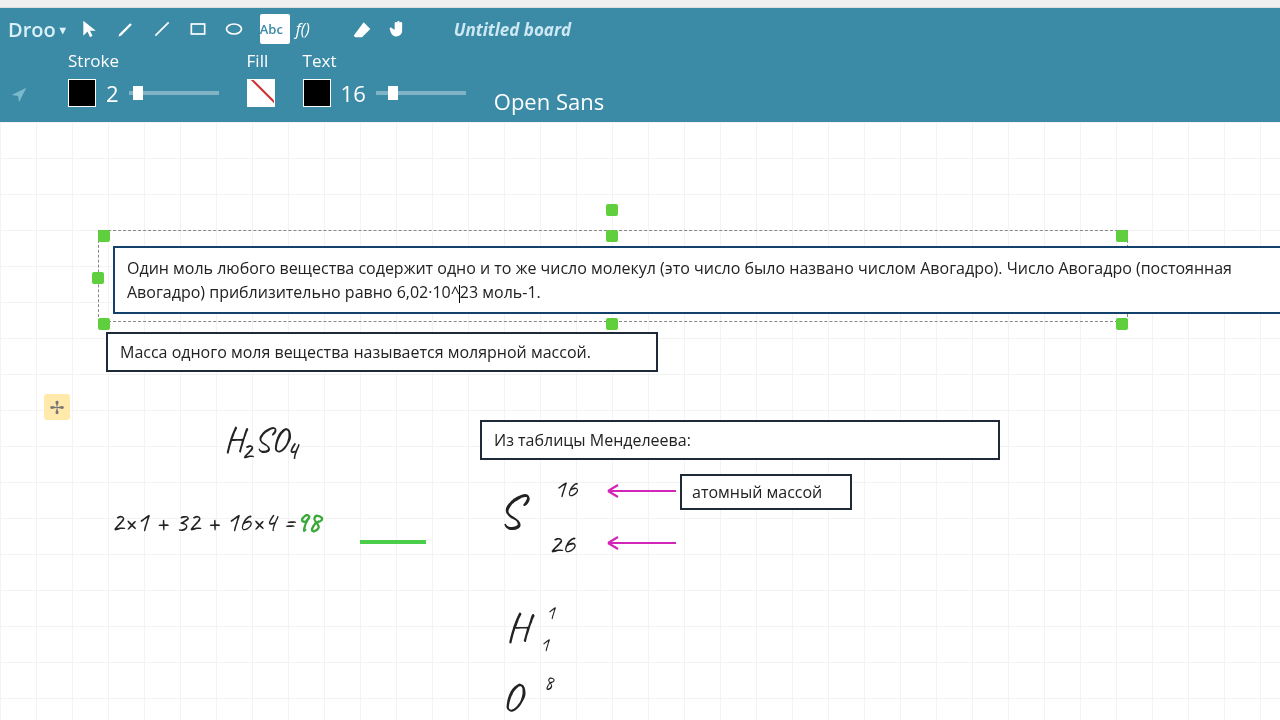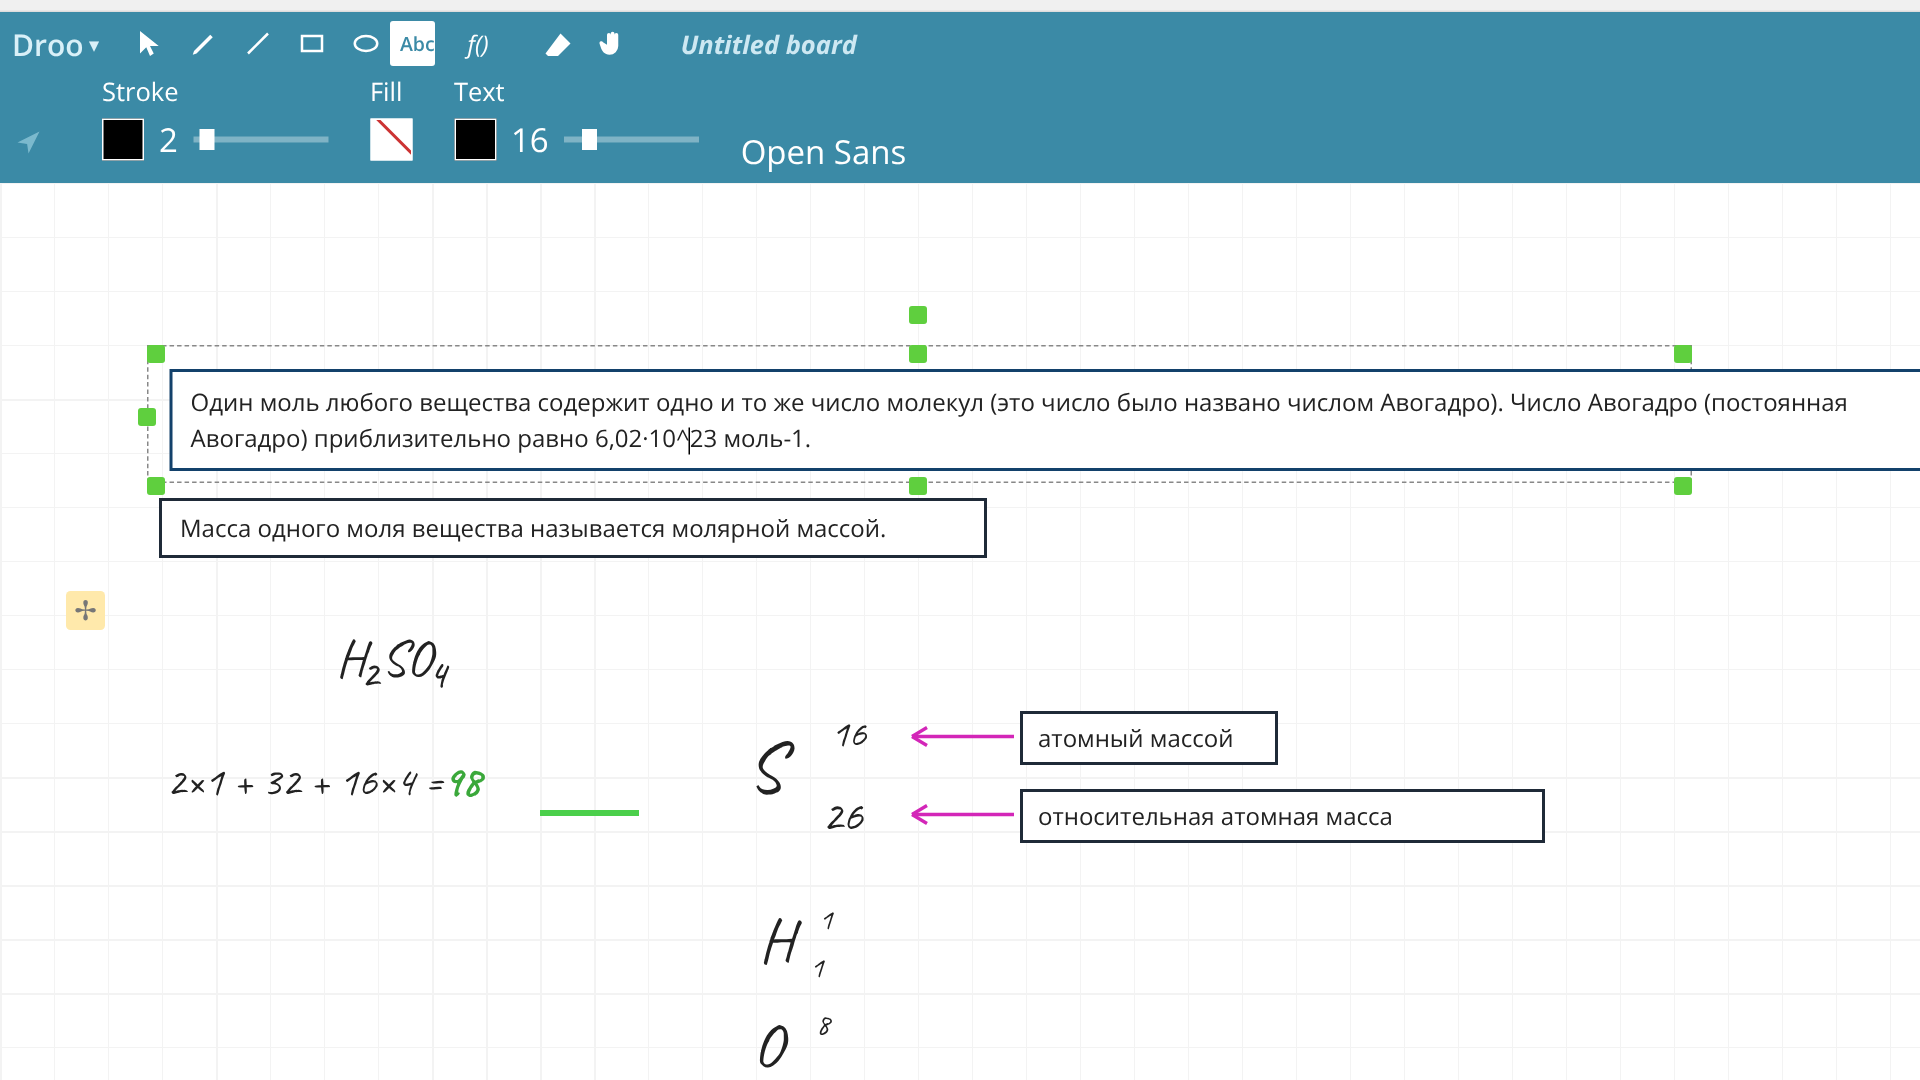--- a/index.html
+++ b/index.html
@@ -2,21 +2,21 @@
 <html><head>
 <meta charset="utf-8">
 <style>
   * { box-sizing: border-box; margin: 0; padding: 0; }
   body { font-family: 'Open Sans', Arial, sans-serif; width: 1280px; height: 720px; overflow: hidden; background: #fff; }
   .topbar { height: 8px; background: #f0f0f0; border-bottom: 1px solid #ddd; display:flex; justify-content:center; align-items:center; color:#888; font-size:6px;}
   .toolbar { background: #3b8aa6; height: 114px; display: flex; flex-direction: column; color: #fff; }
   .tool-row1 { display: flex; align-items: center; height: 42px; padding: 0 8px; gap: 6px; }
   .brand { font-size: 20px; font-weight: 600; display:flex; align-items:center; gap:4px; color:#d9f0f8; padding-right:8px;}
   .brand .chev { font-size:12px; }
-  .tool-btn { width: 30px; height: 30px; display: inline-flex; align-items: center; justify-content: flex-end; cursor: pointer; color: #fff; }
+  .tool-btn { width: 30px; height: 30px; display: inline-flex; align-items: center; justify-content: flex-start; cursor: pointer; color: #fff; }
   .tool-btn.active { background: #fff; color: #3b8aa6; border-radius:2px; }
   .tool-sep { width: 14px; }
   .board-title { color: #cde8f2; font-style: italic; font-size: 17px; margin-left: 30px; font-weight: bold; }
   .tool-row2 { display: flex; align-items: flex-end; height: 66px; padding: 0 14px 8px 14px; gap: 28px; }
   .share-icn { position:absolute; left:8px; top:84px; color:#a6d9e8; opacity:.6;}
   .prop-group { display: flex; flex-direction: column; gap: 6px; position:relative; }
   .prop-label { font-size: 17px; color: #ffffff; }
   .prop-ctrl { display: flex; align-items: center; gap: 10px; height: 30px;}
   .swatch { width: 28px; height: 28px; background: #000; border: 1px solid #fff; }
   .swatch.nofill { background: #fff; position:relative; overflow:hidden;}
@@ -162,36 +162,36 @@
     <span>✢</span>
   </div>
 
   <div class="hand" style="left:224px; top:296px; font-size:34px;">H₂SO₄</div>
 
   <div class="hand" style="left:111px; top:382px; font-size:28px;">
     <span>2×1 + 32 + 16×4 =</span><span style="color:#3aa83a;font-weight:600">98</span>
   </div>
   <div class="underline-g" style="left:360px; top:418px; width:66px;"></div>
 
+  <div class="note" style="left:480px; top:298px; width:520px; padding:6px 12px;">Из таблицы Менделеева:</div>
 
   <div class="hand" style="left:498px; top:360px; font-size:48px;">S</div>
   <div class="hand" style="left:554px; top:350px; font-size:26px;">16</div>
   <div class="hand" style="left:548px; top:402px; font-size:30px;">26</div>
 
   <svg style="position:absolute; left:600px; top:356px;" width="80" height="26">
     <line x1="76" y1="13" x2="8" y2="13" class="arrow-s"></line>
     <path d="M8 13 L18 7 M8 13 L18 19" class="arrow-s"></path>
   </svg>
   <div class="note" style="left:680px; top:352px; width:172px; padding:4px 10px;">атомный массой</div>
 
   <svg style="position:absolute; left:600px; top:408px;" width="80" height="26">
     <line x1="76" y1="13" x2="8" y2="13" class="arrow-s"></line>
     <path d="M8 13 L18 7 M8 13 L18 19" class="arrow-s"></path>
   </svg>
-  <div class="note" style="left:680px; top:404px; width:350px; padding:4px 10px;">относительная атомная масса</div>
 
   <div class="hand" style="left:506px; top:480px; font-size:40px;">H</div>
   <div class="hand" style="left:546px; top:478px; font-size:20px;">1</div>
   <div class="hand" style="left:540px; top:510px; font-size:20px;">1</div>
 
   <div class="hand" style="left:502px; top:550px; font-size:40px;">O</div>
   <div class="hand" style="left:544px; top:548px; font-size:20px;">8</div>
 
 </div>
 

